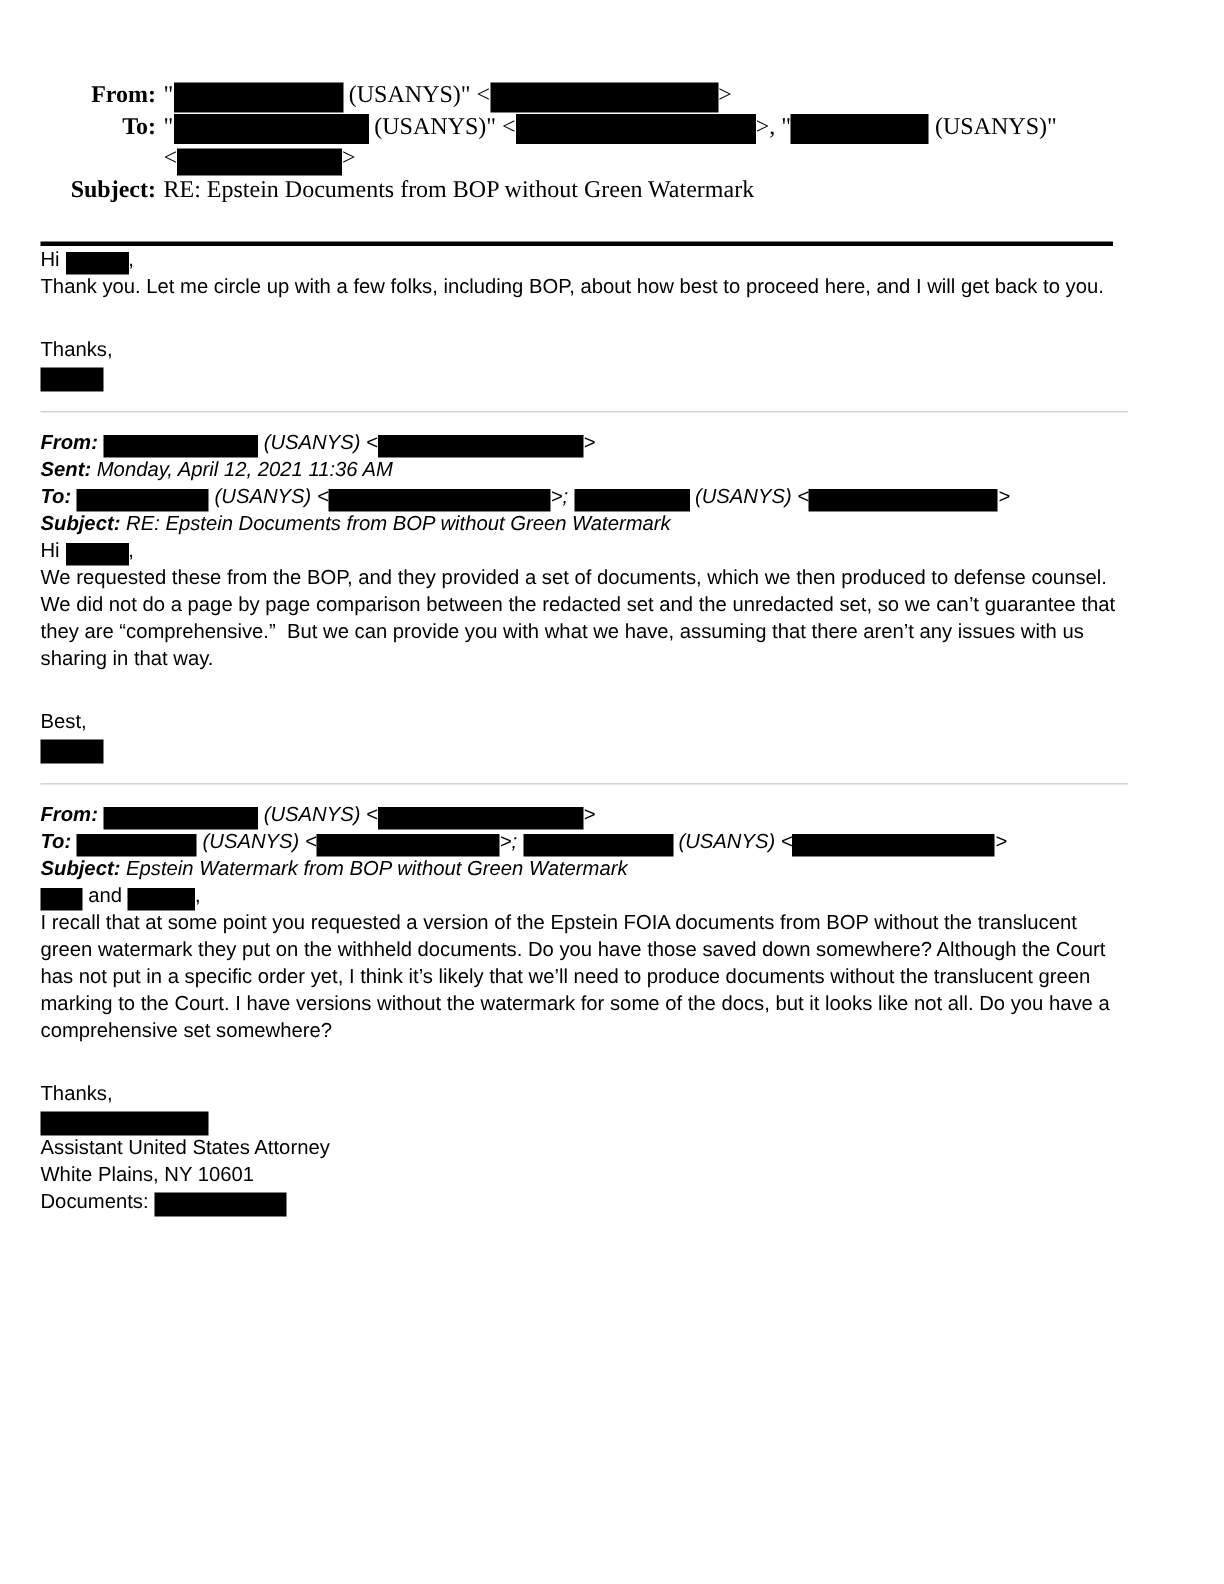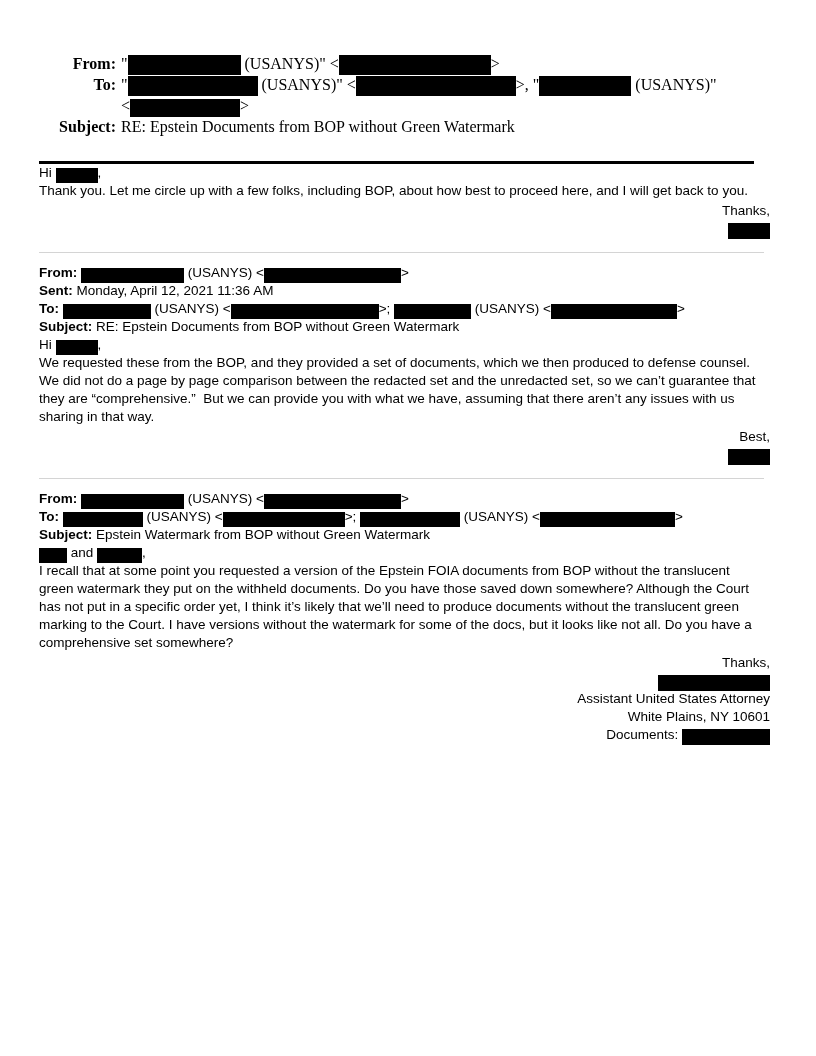--- a/index.html
+++ b/index.html
@@ -1,39 +1,39 @@
 <!DOCTYPE html>
 <html style="--bg: #ffffff; --text: #000000; --redact: #000000; --rule-heavy: #000000; --rule-light: #d4d4d4;"><head>
 <meta charset="utf-8">
 <style>
   html,body{margin:0;padding:0;}
   body{background:#ffffff;}
   .page{
     position:relative;
     width:816px;height:1056px;
     box-sizing:border-box;
-    padding:53px 46px 40px 39px;
+    padding:53px 46px 40px 27px;
     overflow:hidden;
     background:var(--bg,#ffffff);
     font-family:"Liberation Sans",sans-serif;
     font-size:13.5px;line-height:18px;
     color:var(--text,#000000);
   }
   
   .ehead{font-family:"Liberation Serif",serif;font-size:16px;line-height:21px;}
   .hrow{display:flex;}
   .hlabel{flex:none;width:77px;text-align:right;font-weight:bold;}
   .hval{margin-left:5px;flex:1;}
   .rule-thick{height:3px;width:715px;background:var(--rule-heavy,#000);margin-top:24px;}
   .rule-thin{height:1px;width:725px;background:var(--rule-light,#d4d4d4);margin:14px 0 11px 0;}
   .greeting{}
   .para{white-space:pre-wrap;max-width:726px;}
-  .closing{margin-top:2px;text-align:right;}
+  .closing{margin-top:24px;}
   .qheader{}
-  .qline{line-height:18px;}
+  .qline{line-height:18px;font-style:italic;}
   .redact{
     display:inline-block;
     background:var(--redact,#000000);
     height:15px;width:40px;
     vertical-align:text-bottom;
     margin-bottom:-3px;
   }
 </style>
 </head>
 <body>

